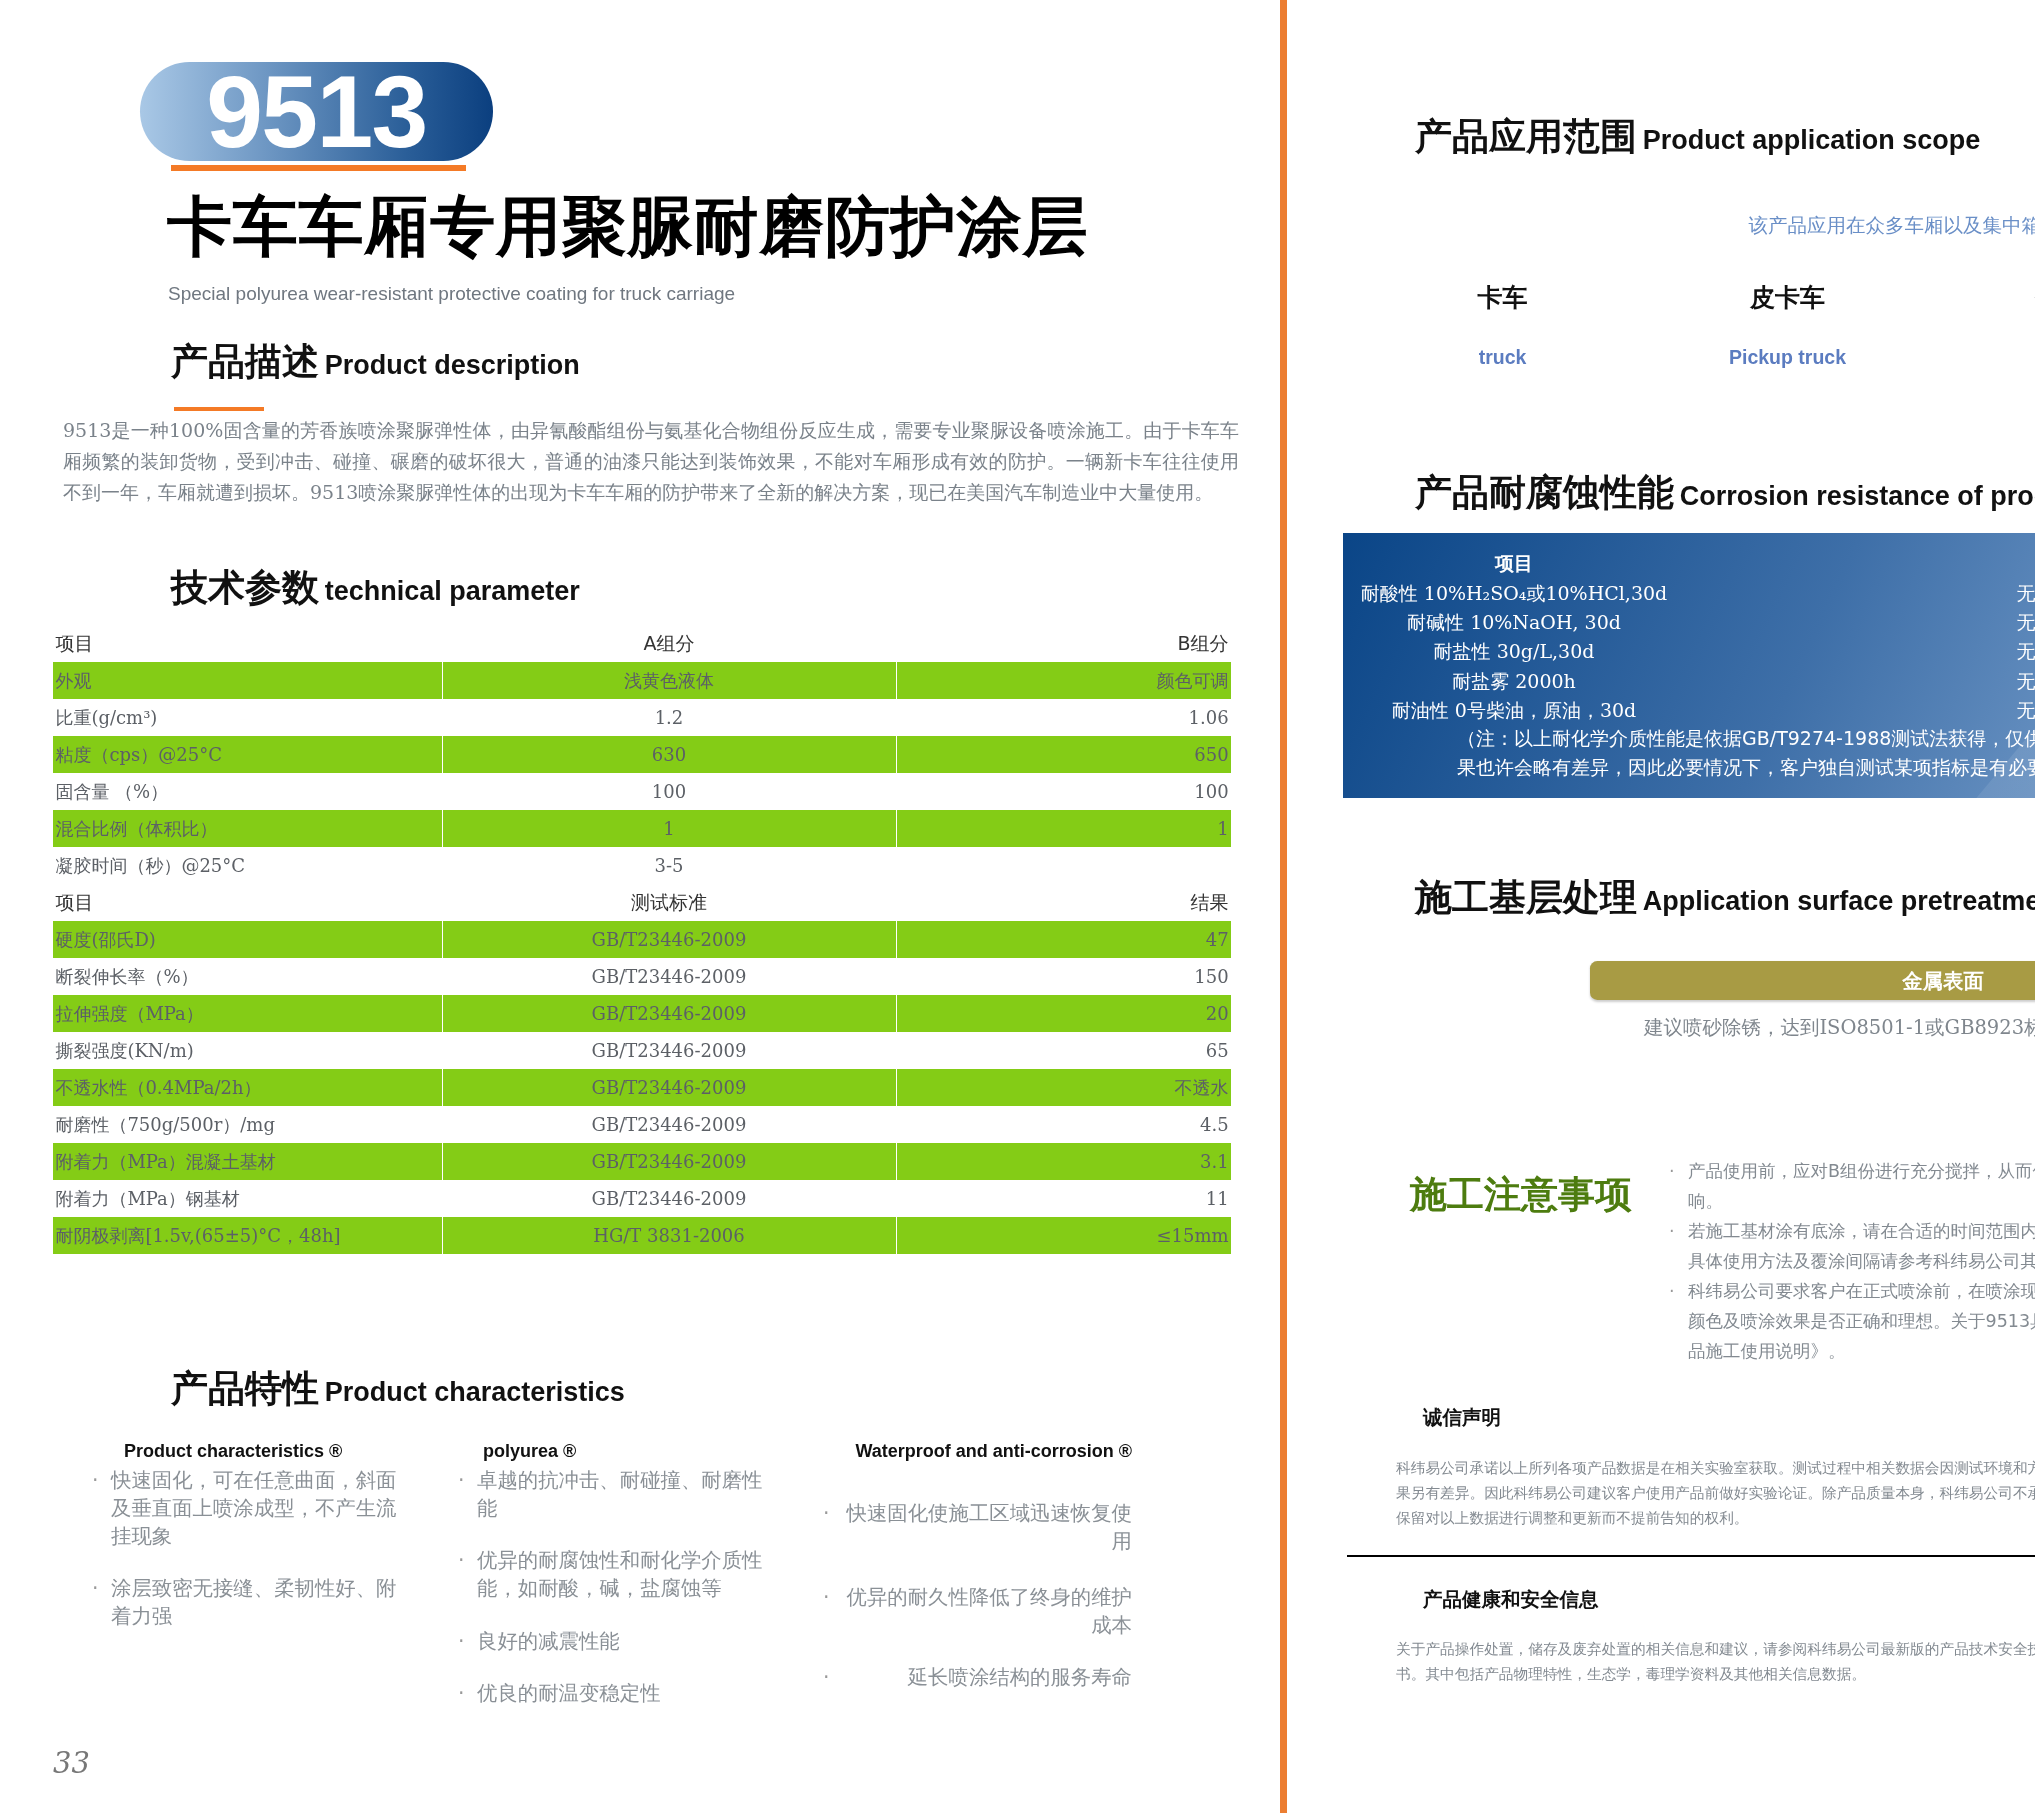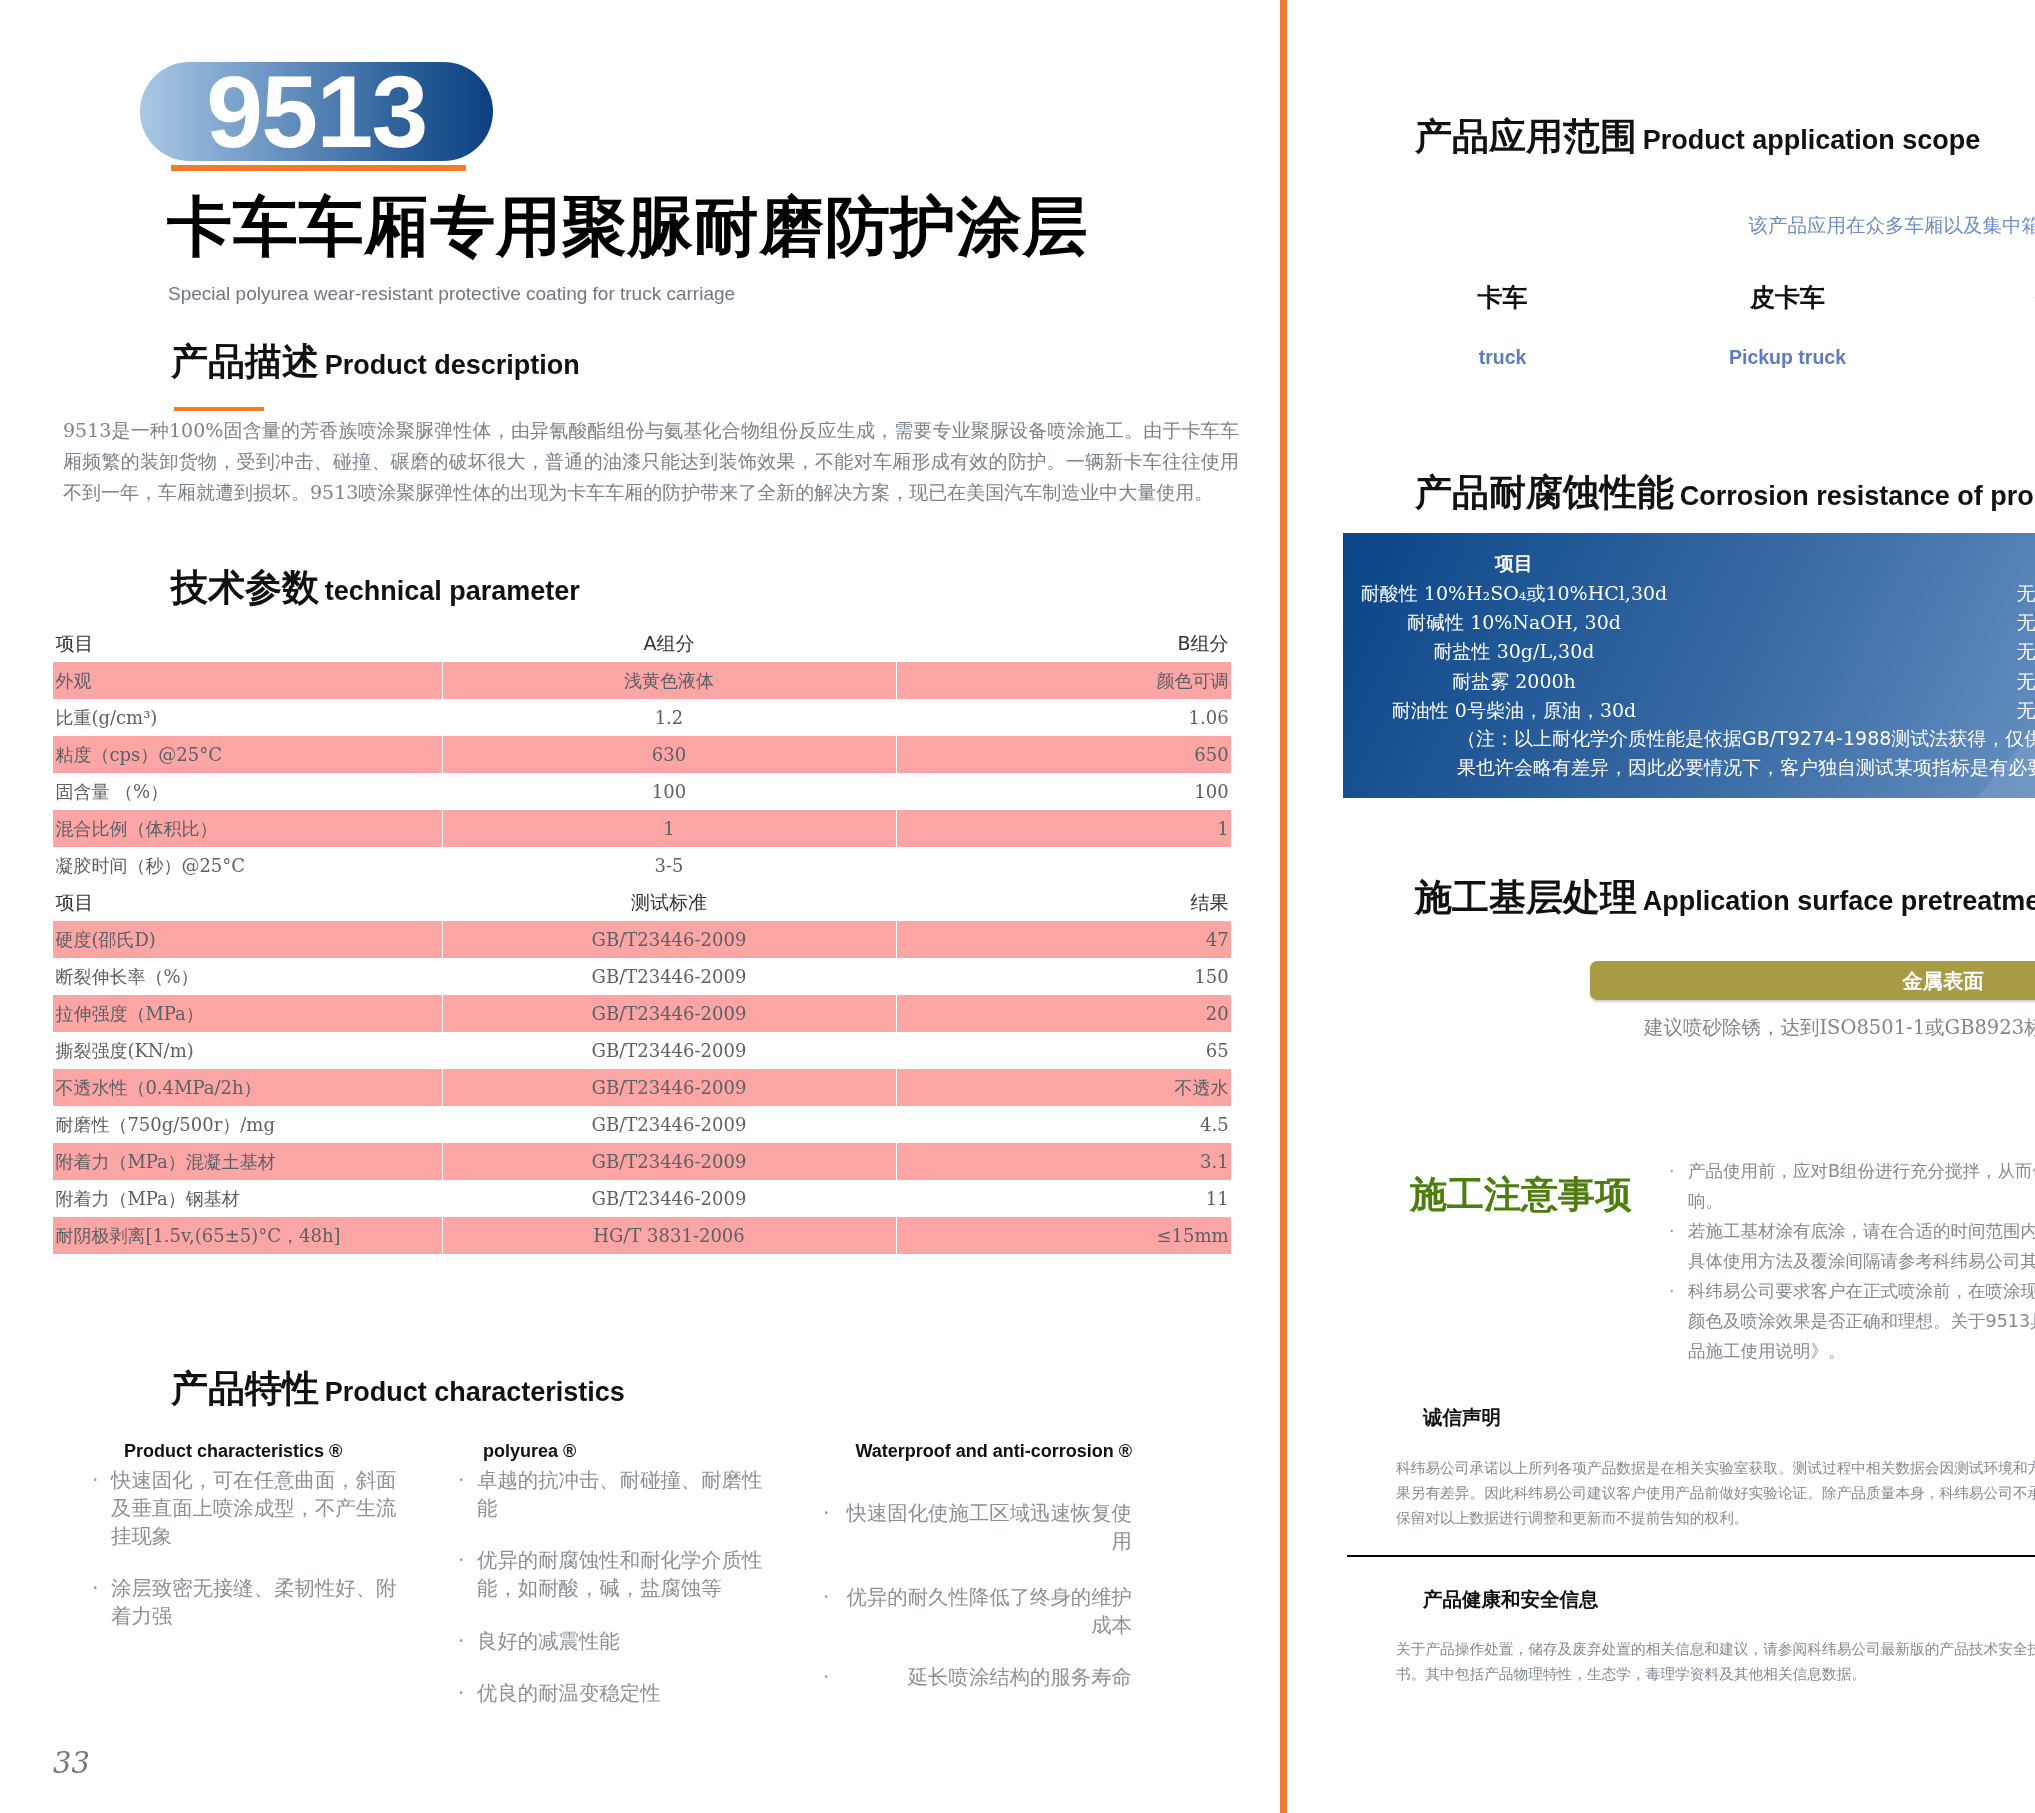--- a/index.html
+++ b/index.html
@@ -24,21 +24,21 @@
 
   .sec-title { white-space: nowrap; color: #111; line-height: 1; }
   .sec-title .zh { font-size: 37px; font-weight: 700; }
   .sec-title .en { font-size: 27px; font-weight: 700; font-family: "Liberation Sans", sans-serif; margin-left: 5.7px; }
 
   .desc { left: 63px; top: 415px; width: 1176px; font-family: "DejaVu Serif", serif; font-size: 19px; line-height: 31px; color: #7a828a; text-align: justify; }
 
   
   .tech-table { left: 53px; top: 625px; width: 1178px; border-collapse: collapse; font-size: 18px; color: #5c6066; }
   .tech-table td { height: 37px; padding: 0 2.4px; vertical-align: middle; font-family: "DejaVu Serif", serif; }
-  .tech-table tr.shaded td { background: #fca5a5; margin-left: 12px; }
+  .tech-table tr.shaded td { background: #84cc16; margin-left: 12px; }
   .tech-table td + td { border-left: 1.6px solid #fff; }
   .tech-table td.c1 { width: 389px; text-align: left; }
   .tech-table td.c2 { width: 454px; text-align: center; }
   .tech-table td.c3 { text-align: right; }
   .tech-table tr.head td { font-family: "DejaVu Sans", sans-serif; color: #333; font-size: 19px; background: transparent; border-left: none; }
 
   
   .char-col { position: absolute; top: 1441px; width: 309px; }
   .char-col .head { font-family: "Liberation Sans", sans-serif; font-weight: 700; font-size: 18px; color: #111; margin-bottom: 4.1px; white-space: nowrap; }
   .char-col ul { list-style: none; }

